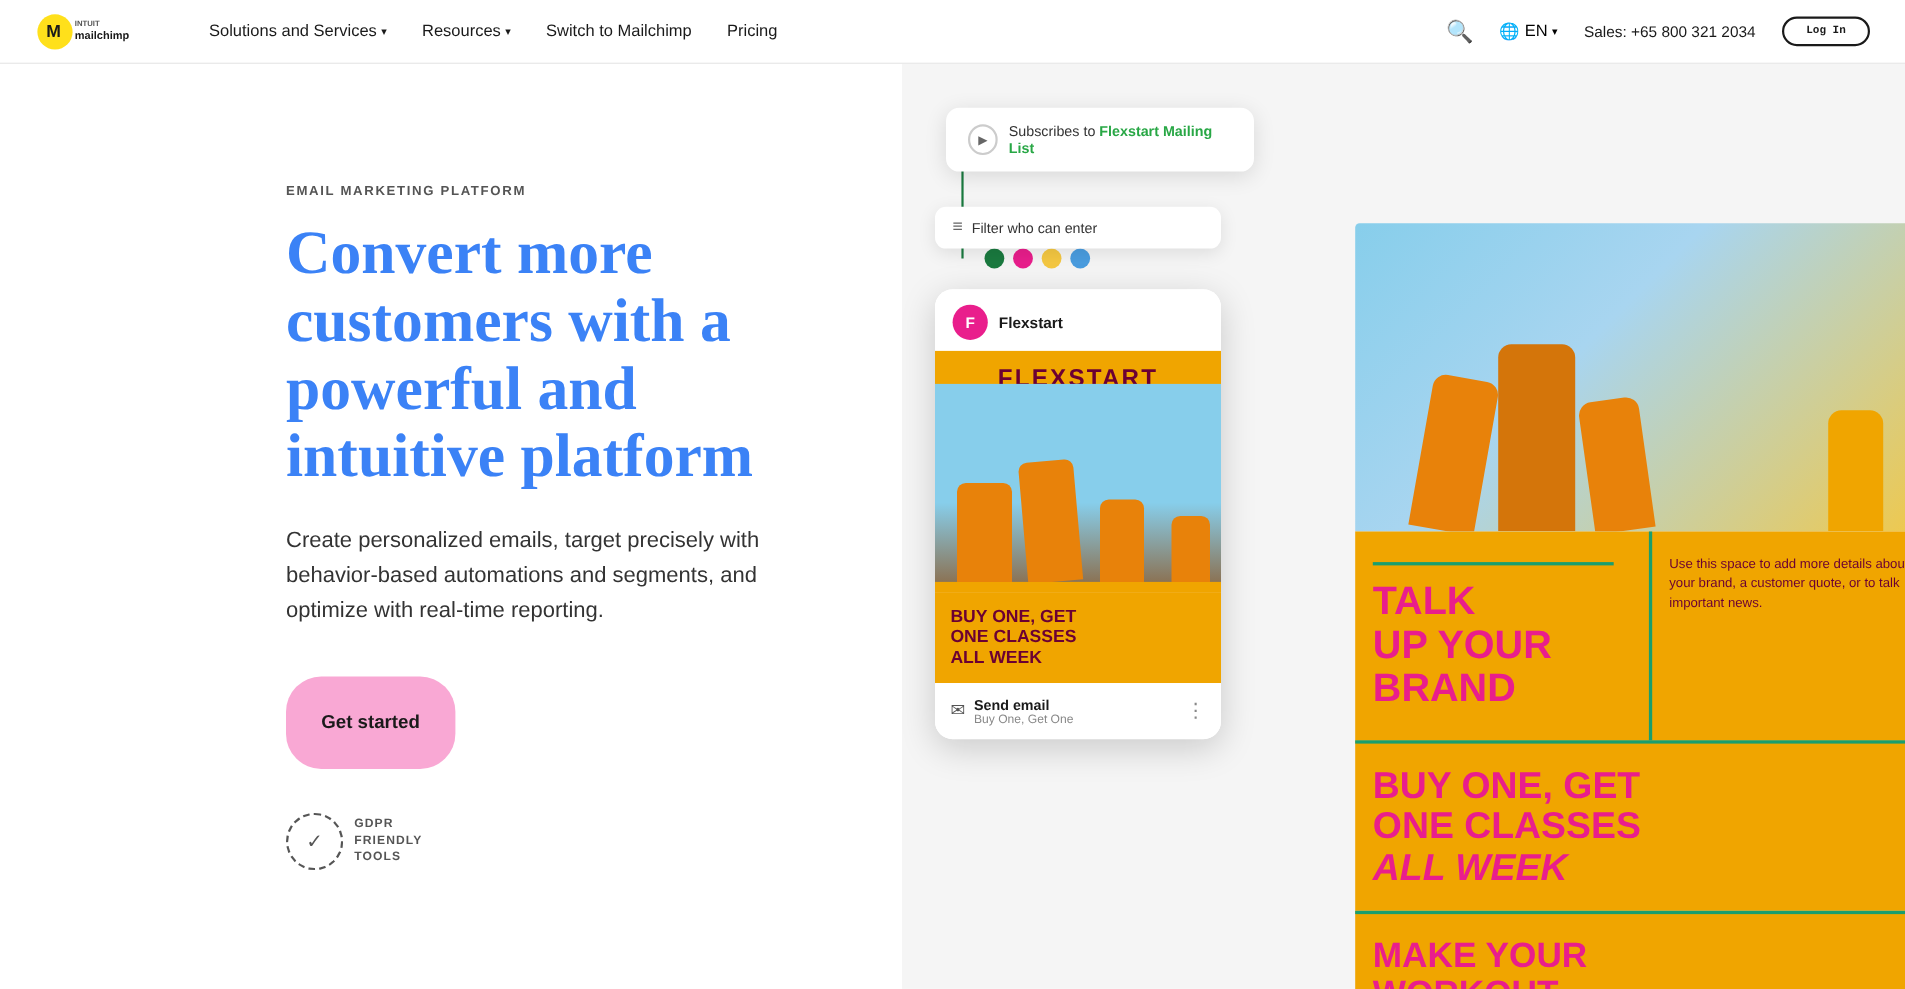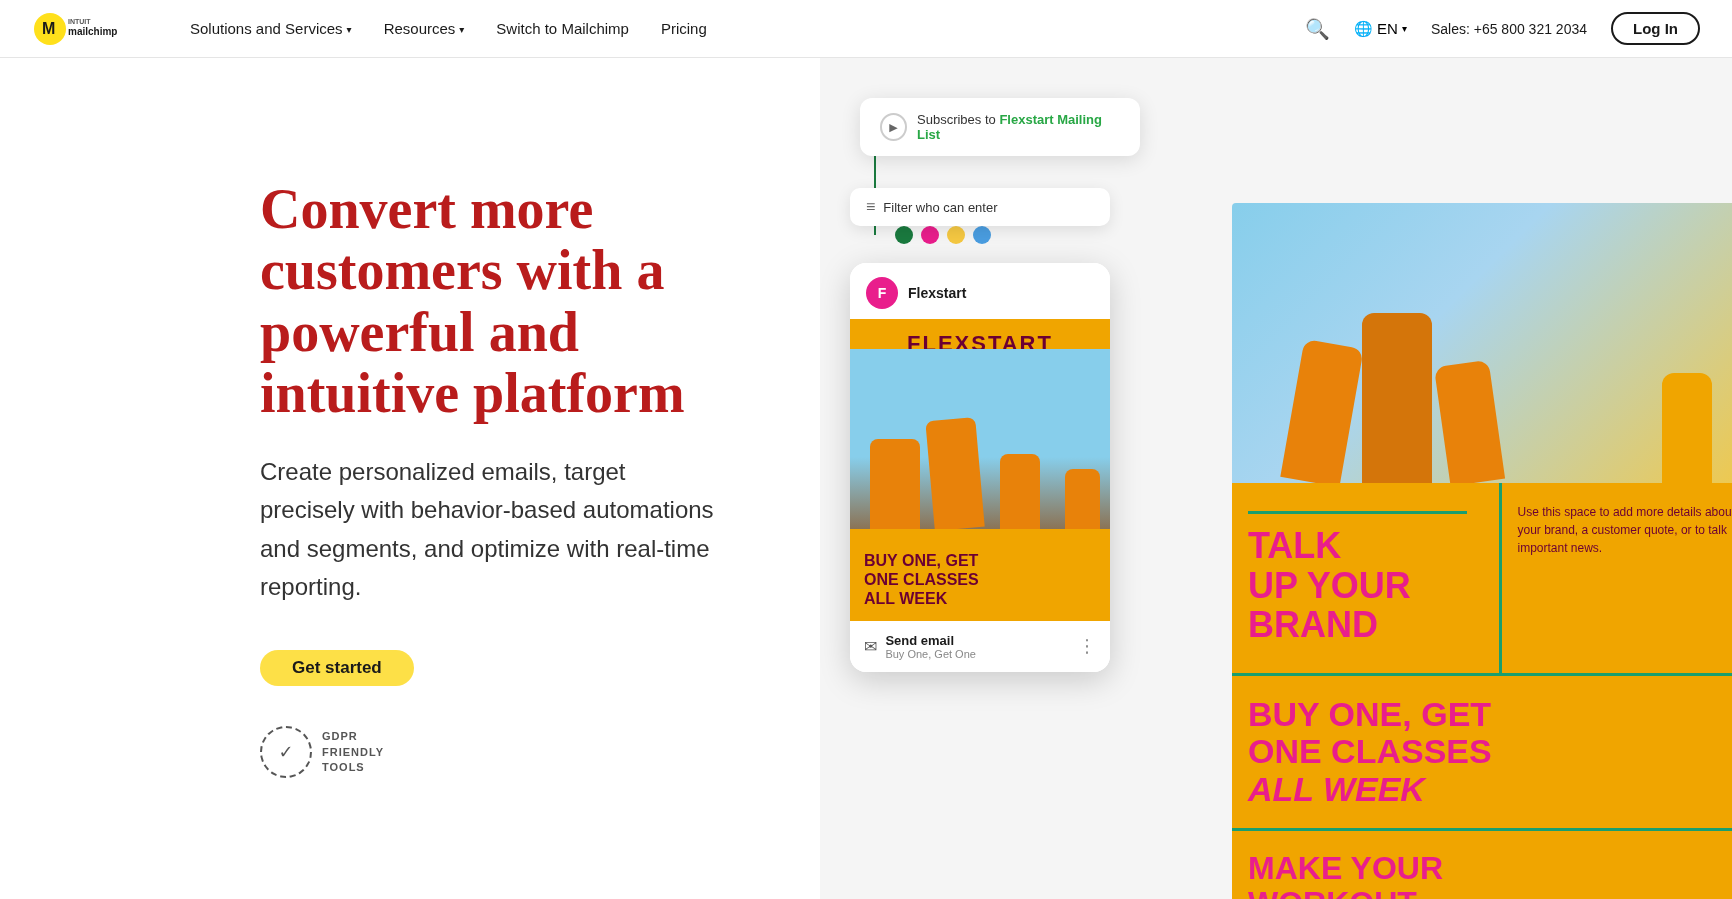--- a/index.html
+++ b/index.html
@@ -19,49 +19,49 @@
       font-size: 15px; color: #1a1a1a; cursor: pointer;
       text-decoration: none; font-weight: 500;
     }
     .nav-link .chevron { font-size: 10px; margin-top: 1px; }
     .nav-right { display: flex; align-items: center; gap: 24px; margin-left: auto; }
     .nav-search { cursor: pointer; font-size: 20px; color: #1a1a1a; }
     .nav-lang { display: flex; align-items: center; gap: 4px; font-size: 15px; cursor: pointer; }
     .nav-sales { font-size: 14px; color: #1a1a1a; text-align: center; }
     .nav-login {
       border: 2px solid #1a1a1a; border-radius: 24px;
-      padding: 6px 20px; font-size: 15px; font-weight: 600;
-      cursor: pointer; background: transparent; color: #1a1a1a;
+      padding: 6px 20px; font-size: 10px; font-weight: 600;
+      cursor: pointer; background: transparent; color: #1a1a1a; font-family: Liberation Mono, monospace;
     }
 
     
     .hero {
       display: flex; min-height: 841px;
       position: relative;
     }
     .hero-left {
       flex: 0 0 820px; display: flex; flex-direction: column;
       justify-content: center; padding: 80px 100px 80px 260px;
     }
     .hero-eyebrow {
       font-size: 12px; font-weight: 700; letter-spacing: 1.5px;
       color: #555; margin-bottom: 20px; text-transform: uppercase;
     }
     .hero-title {
       font-size: 56px; font-weight: 800; line-height: 1.1;
-      color: #b91c1c; margin-bottom: 28px;
+      color: #3b82f6; margin-bottom: 28px;
       font-family: Georgia, 'Times New Roman', serif;
     }
     .hero-subtitle {
-      font-size: 24px; line-height: 1.6; color: #333;
+      font-size: 20px; line-height: 1.6; color: #333;
       margin-bottom: 44px; max-width: 460px;
     }
     .cta-btn {
-      display: inline-block; background: #fde047; color: #1a1a1a;
-      border: none; border-radius: 32px; padding: 8px 32px;
+      display: inline-block; background: #f9a8d4; color: #1a1a1a;
+      border: none; border-radius: 32px; padding: 32px 32px;
       font-size: 17px; font-weight: 700; cursor: pointer;
       width: fit-content; margin-bottom: 40px;
     }
     .gdpr-badge {
       display: flex; align-items: center; gap: 10px;
     }
     .gdpr-circle {
       width: 52px; height: 52px; border-radius: 50%;
       border: 2px dashed #555; display: flex; align-items: center;
       justify-content: center; font-size: 18px; color: #555;
@@ -204,20 +204,21 @@
       <span style="font-size:10px">▾</span>
     </div>
     <span class="nav-sales">Sales: +65 800 321 2034</span>
     <button class="nav-login">Log In</button>
   </div>
 </nav>
 
 <div class="hero">
 
   <div class="hero-left">
+    <p class="hero-eyebrow">EMAIL MARKETING PLATFORM</p>
     <h1 class="hero-title">Convert more customers with a powerful and intuitive platform</h1>
     <p class="hero-subtitle">Create personalized emails, target precisely with behavior-based automations and segments, and optimize with real-time reporting.</p>
     <button class="cta-btn">Get started</button>
     <div class="gdpr-badge">
       <div class="gdpr-circle">✓</div>
       <div class="gdpr-text">GDPR<br>FRIENDLY<br>TOOLS</div>
     </div>
   </div>
 
   <div class="hero-right">

